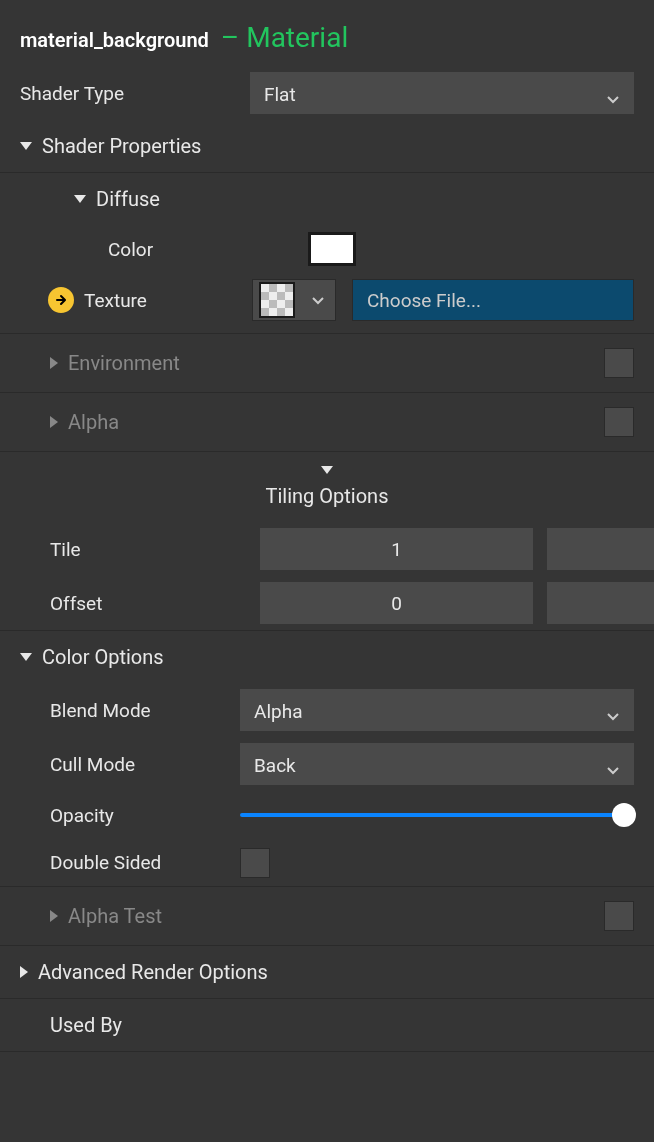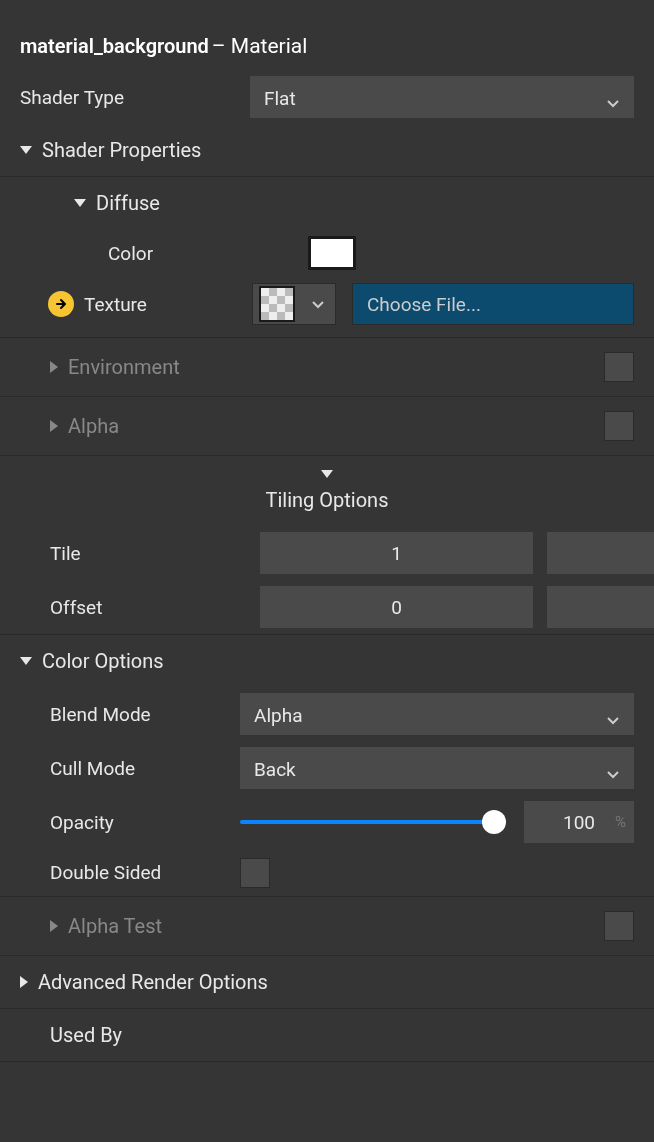--- a/index.html
+++ b/index.html
@@ -1,20 +1,20 @@
 <!DOCTYPE html>
 <html><head>
 <meta charset="utf-8">
 <style>
   * { box-sizing: border-box; margin: 0; padding: 0; font-family: -apple-system, BlinkMacSystemFont, "Segoe UI", Roboto, sans-serif; }
   body { background: #353535; color: #e8e8e8; width: 654px; }
   .panel { width: 654px; }
-  .hdr { padding: 34px 20px 12px 20px; display: flex; align-items: baseline; gap: 3px; }
+  .hdr { padding: 21px 20px 12px 20px; display: flex; align-items: baseline; gap: 12px; }
   .hdr-name { font-size: 20px; font-weight: 600; color: #fff; }
-  .hdr-type { font-size: 21px; color: #ffffff; }
+  .hdr-type { font-size: 28px; color: #22c55e; }
   .row { display: flex; align-items: center; min-height: 48px; padding: 6px 20px; }
   .row.bb { border-bottom: 1px solid #2a2a2a; }
   .lbl { font-size: 19px; color: #e8e8e8; flex: 0 0 230px; }
   .ctrl { flex: 1; display: flex; align-items: center; gap: 10px; }
   .select { flex: 1; background: #4a4a4a; border: none; color: #e8e8e8; font-size: 19px; padding: 8px 14px; height: 42px; display: flex; align-items: flex-end; justify-content: space-between; position: relative; }
   .select .chev { margin-left: auto; }
   .sect { display: flex; align-items: center; padding: 14px 20px; gap: 10px; font-size: 20px; color: #e8e8e8; border-bottom: 1px solid #2a2a2a; cursor: pointer; }
   .sect.sub { padding-left: 50px; margin-left: 24px; }
   .sect.sub2 { padding-left: 50px; }
   .sect.dim { color: #888; }
@@ -175,24 +175,20 @@
       </div>
     </div>
   </div>
 
   <div class="row indent1">
     <div class="lbl" style="flex-basis:190px">Opacity</div>
     <div class="slider">
       <div class="track"></div>
       <div class="thumb"></div>
     </div>
-    <div class="pctbox">
-      <span>100</span>
-      <span class="unit">%</span>
-    </div>
   </div>
 
   <div class="row indent1 bb">
     <div class="lbl" style="flex-basis:190px">Double Sided</div>
     <span class="cbslot" style="margin-left:0"></span>
   </div>
 
   <div class="sect sub2 dim">
     <span class="tri right"></span>
     <span>Alpha Test</span>

